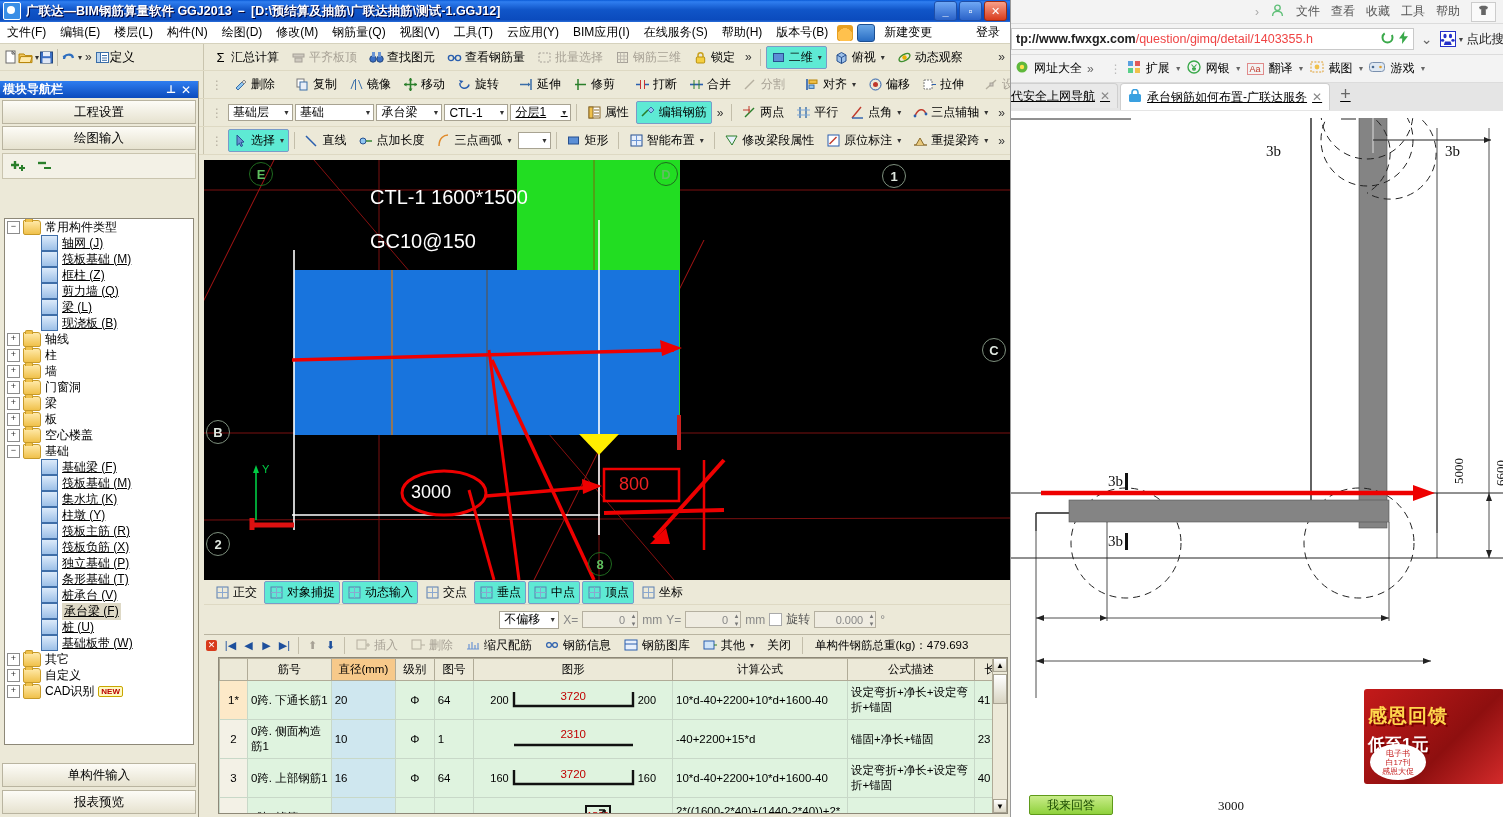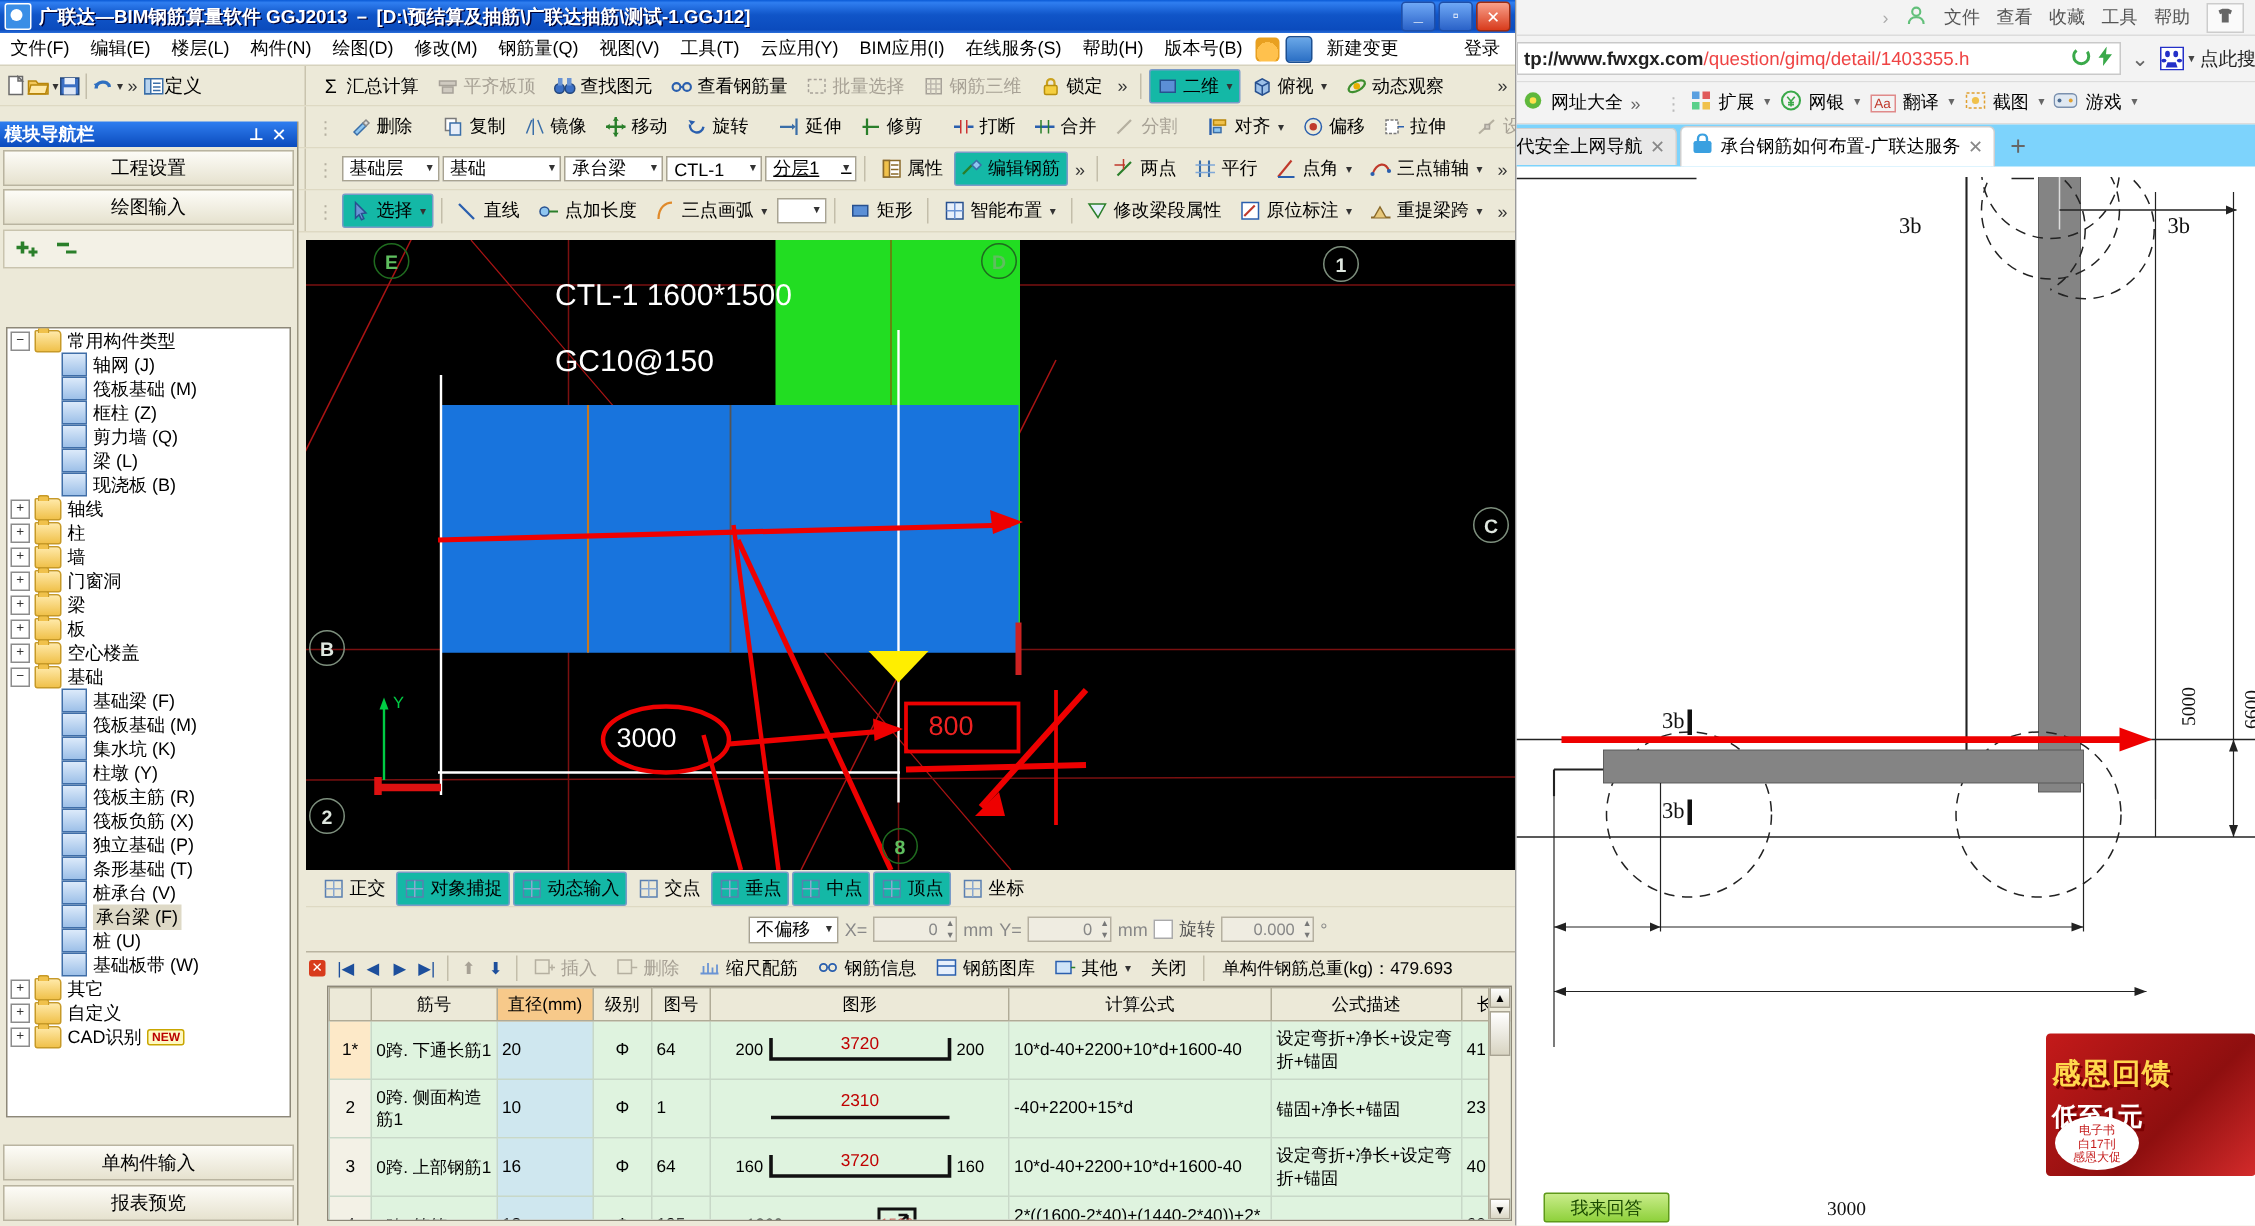--- a/index.html
+++ b/index.html
@@ -25,21 +25,21 @@
   .mi-icon{width:16px;height:16px;border-radius:3px;display:inline-block;vertical-align:-3px;margin:0 2px;}
   .helmet{background:radial-gradient(circle at 50% 65%,#ffc14d 0 55%,#e8a020 56% 100%);}
   .blueapp{background:linear-gradient(#6aa8e8,#2a6ec4);border:1px solid #1b4f91;}
 
   
   .toolrow{height:26px;background:#ece9d8;display:flex;align-items:center;border-bottom:1px solid #ded9c3;}
   .tb-left{width:204px;display:flex;align-items:center;border-right:1px solid #c9c4ae;height:100%;padding-left:3px;box-sizing:border-box;}
   .tb-main{flex:1;display:flex;align-items:center;height:100%;padding-left:4px;gap:2px;overflow:hidden;}
   .tbtn{display:flex;align-items:center;gap:3px;padding:2px 4px;white-space:nowrap;font-size:12px;color:#000;border:1px solid transparent;border-radius:2px;}
   .tbtn.dim{color:#a7a195;}
-  .tbtn.boxed{border:1px solid #7a9bc8;background:#14b8a6;}
+  .tbtn.boxed{border:1px solid #7a9bc8;background:#5eead4;}
   .sep{width:1px;height:17px;background:#c3beaa;margin:0 3px;}
   .chev{color:#333;font-size:12px;padding:0 3px;}
   .caret{font-size:8px;color:#333;padding-left:2px;}
   .ic{width:15px;height:15px;display:inline-block;position:relative;flex:0 0 auto;}
 
   .combo{height:17px;border:1px solid #a8a392;background:#fff;display:flex;align-items:center;font-size:12px;
          padding:0 2px 0 4px;box-sizing:border-box;color:#000;}
   .combo .cb-txt{flex:1;white-space:nowrap;overflow:hidden;}
   .combo .cb-arr{font-size:7px;color:#333;padding-left:3px;}
 
@@ -52,21 +52,21 @@
            display:flex;align-items:center;justify-content:center;font-size:12.5px;color:#000;}
   .nav-tools{height:24px;margin:3px 2px 0 2px;background:#f3f1e6;border:1px solid #c9c4ae;display:flex;align-items:center;padding-left:6px;gap:9px;}
   .tree{position:absolute;left:4px;right:4px;top:137px;bottom:72px;background:#fff;border:1px solid #8d8878;overflow:hidden;}
   .tnode{display:flex;align-items:center;height:16px;font-size:12px;white-space:nowrap;padding-left:2px;}
   .tnode .exp{width:11px;height:11px;border:1px solid #8c8c8c;background:#fff;font-size:9px;line-height:9px;
               text-align:center;color:#333;margin-right:3px;flex:0 0 auto;}
   .tnode .nofold{width:11px;margin-right:3px;flex:0 0 auto;}
   .folder{width:16px;height:13px;margin-right:4px;flex:0 0 auto;background:linear-gradient(to bottom,#ffe9a8,#f0c14b);
           border:1px solid #c79a28;border-radius:1px 3px 2px 2px;position:relative;}
   .folder:before{content:"";position:absolute;left:1px;top:-3px;width:6px;height:3px;background:#f0c14b;border:1px solid #c79a28;border-bottom:none;border-radius:2px 2px 0 0;}
-  .indent{padding-left:22px;}
+  .indent{padding-left:22px;text-decoration:underline;}
   .leaf-ic{width:15px;height:14px;margin-right:4px;flex:0 0 auto;border:1px solid #3f6ea8;background:linear-gradient(#dceafa,#9dc0e8);}
   .sel-label{background:#ded9c6;padding:0 2px;}
   .newbadge{display:inline-block;margin-left:4px;background:#fef9c3;border:1px solid #c9a600;color:#b00;font-size:8px;
             font-weight:bold;padding:0 2px;border-radius:2px;}
   .nav-bottom{position:absolute;left:2px;right:2px;bottom:3px;}
   .nav-bottom .nav-btn{margin:2px 0 0 0;}
 
   
   .canvas{position:absolute;left:204px;top:160px;width:806px;height:420px;background:#000;overflow:hidden;}
   .cv-text{position:absolute;color:#fff;font-family:"Liberation Sans",sans-serif;font-weight:500;white-space:nowrap;}
@@ -107,21 +107,21 @@
 
   
   .bmenu{height:23px;display:flex;align-items:center;justify-content:flex-end;gap:11px;font-size:12px;color:#555;
          padding-right:8px;background:#f3f3f3;border-bottom:1px solid #dcdcdc;}
   .burlrow{height:30px;display:flex;align-items:center;background:#f3f3f3;border-bottom:1px solid #dcdcdc;font-size:12.5px;}
   .burl{flex:1;height:22px;background:#fff;border:1px solid #c9c9c9;display:flex;align-items:center;padding:0 4px;
         white-space:nowrap;overflow:hidden;box-sizing:border-box;}
   .burl .u-dark{color:#222;font-weight:bold;}
   .burl .u-grey{color:#ef4444;}
   .bfav{height:27px;display:flex;align-items:center;gap:5px;font-size:12px;background:#f3f3f3;border-bottom:1px solid #dcdcdc;padding-left:4px;}
-  .btabs{height:28px;display:flex;align-items:center;background:#7dd3fc;padding-left:2px;}
+  .btabs{height:28px;display:flex;align-items:flex-start;background:#e5e5e5;padding-left:2px;text-decoration:underline;}
   .btab{height:24px;display:flex;align-items:center;gap:5px;padding:0 7px;font-size:12px;background:#e9e9e9;
         border:1px solid #cfcfcf;border-bottom:none;border-radius:4px 4px 0 0;margin-right:2px;max-width:210px;overflow:hidden;white-space:nowrap;}
   .btab.act{background:#fff;height:26px;}
   .bcontent{position:absolute;left:0;right:0;top:118px;bottom:0;background:#fff;overflow:hidden;}
   .dwg-label{position:absolute;font-family:"Liberation Serif",serif;font-size:15px;color:#111;white-space:nowrap;}
   .dwg-dim{position:absolute;font-family:"Liberation Serif",serif;font-size:13px;color:#111;white-space:nowrap;}
   .ad{position:absolute;right:0;bottom:33px;width:140px;height:95px;overflow:hidden;
       background:linear-gradient(135deg,#c41a1a,#8e0f0f 60%,#d42b2b);border-radius:3px;}
   .ad .adtxt{position:absolute;left:4px;top:14px;color:#ffd84d;font-size:19px;font-weight:bold;letter-spacing:1px;
              text-shadow:2px 2px 0 #7a0000;}

